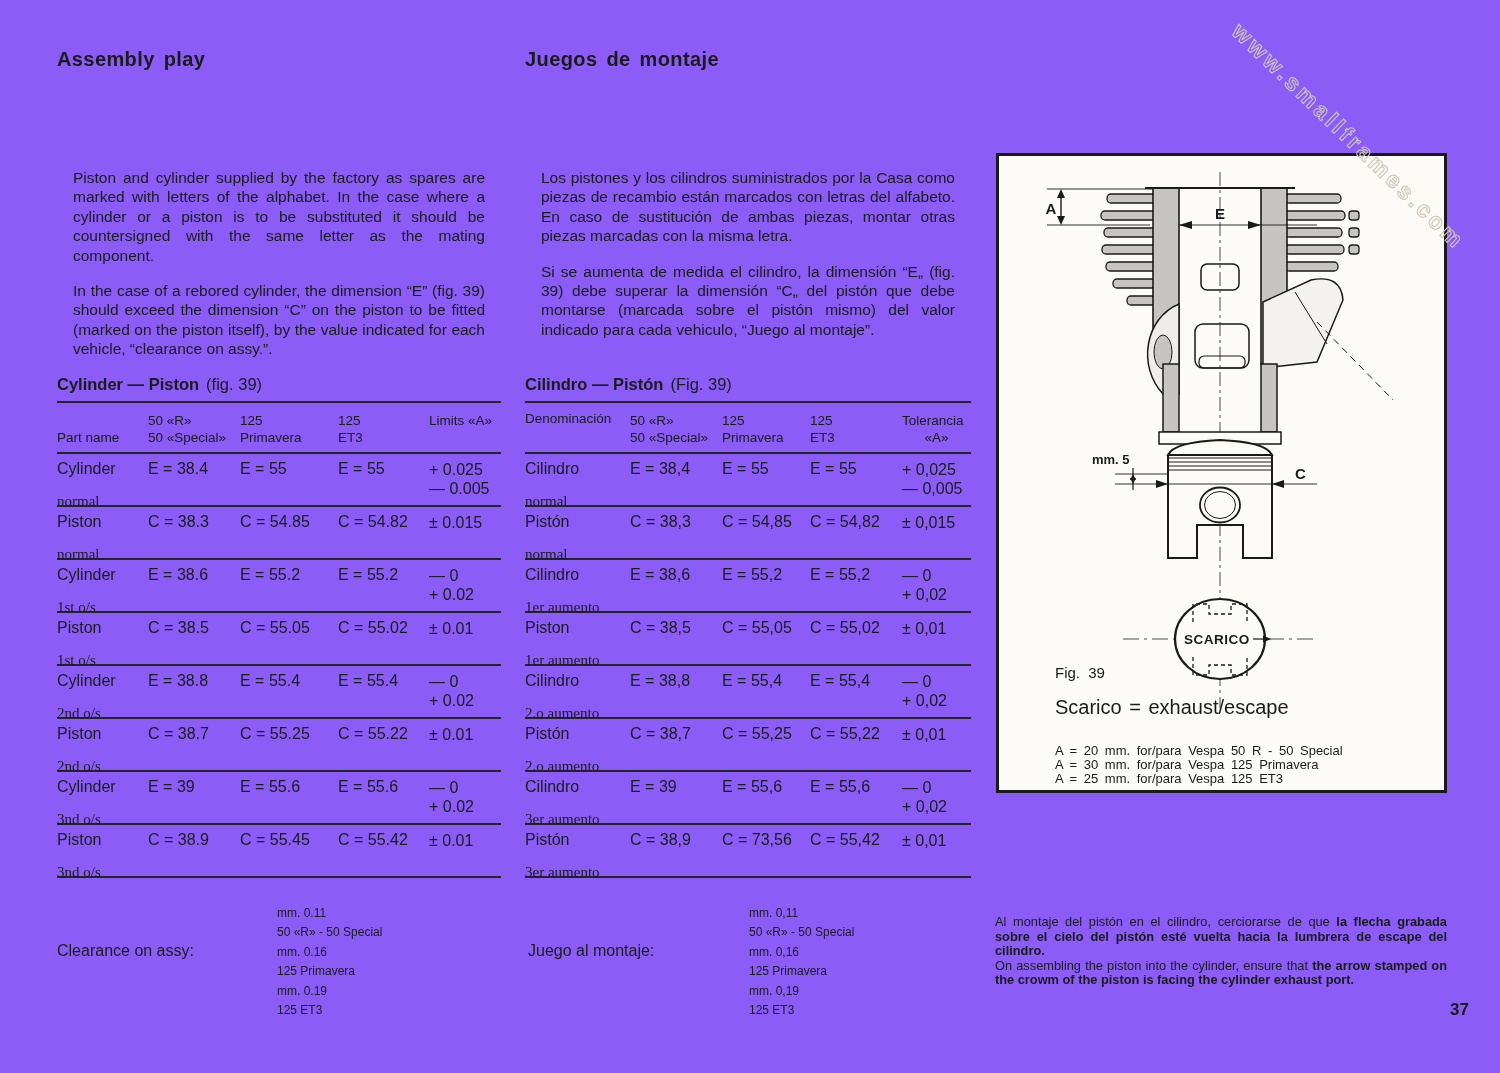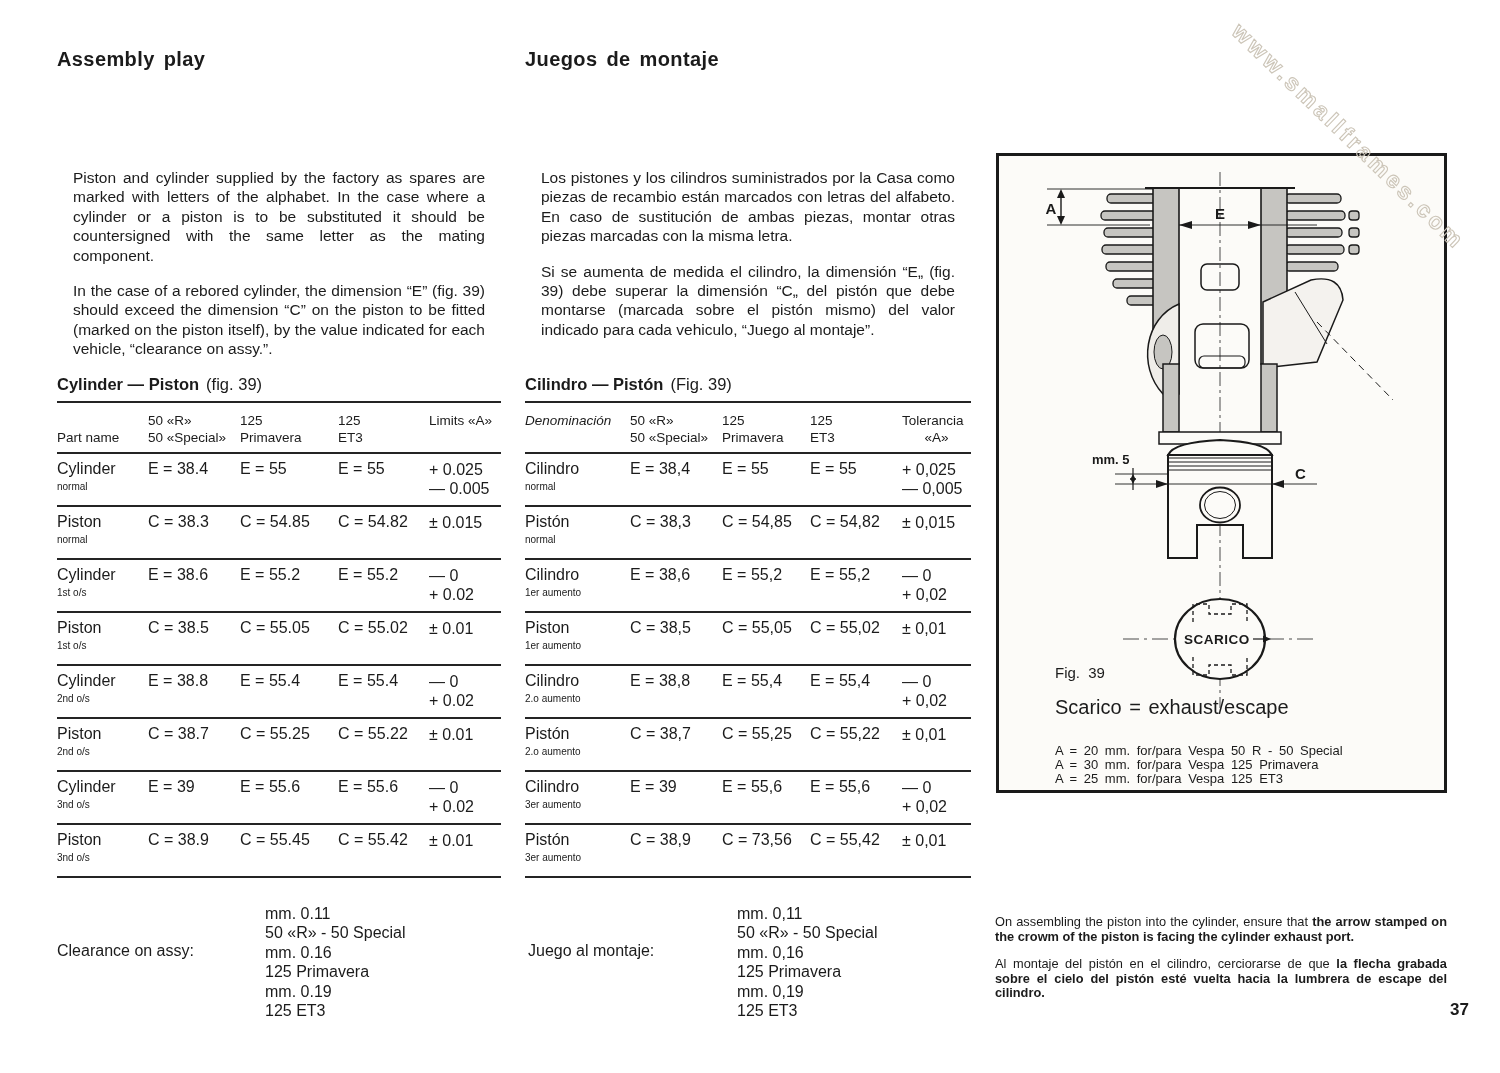--- a/index.html
+++ b/index.html
@@ -1,19 +1,19 @@
 <!DOCTYPE html>
 <html><head>
 <meta charset="utf-8">
 <style>
   html,body{margin:0;padding:0;}
   body{background:#e9e7e2;}
   .page{
     position:relative; width:1500px; height:1073px;
-    background:#ffffff; color:#1b1b1b; overflow:hidden;
+    background:#8b5cf6; color:#1b1b1b; overflow:hidden;
     font-family:"Liberation Sans","DejaVu Sans",sans-serif;
   }
   .abs{position:absolute;}
   .h1{font-size:20px; font-weight:bold; letter-spacing:.4px; word-spacing:3px;}
   .intro{width:444px; font-size:15.5px; line-height:19.4px; text-align:justify;}
   .intro p{margin:16px;}
   
   .spec{width:444px;}
   .spec .ttl{font-size:16.5px; padding-bottom:7px;}
   .spec .ttl .b{font-weight:bold;}
@@ -23,25 +23,25 @@
          font-size:13.5px; line-height:17px;}
   .trow{display:grid; border-bottom:2px solid #242424; height:53px; padding-top:6px; box-sizing:border-box;}
   .g-en{grid-template-columns:91px 92px 98px 91px 1fr;}
   .g-es{grid-template-columns:105px 92px 88px 92px 1fr;}
   .thead .hc{display:flex; flex-direction:column; justify-content:flex-end;}
   .thead .hc .l1{min-height:17px;}
   .thead .hc .l2{min-height:17px;}
   .limhead .l2{text-align:center;}
   .trow .val{font-size:16px;}
   .pname{font-size:16px;}
-  .psub{font-size:10px; margin-top:3px;}
+  .psub{font-size:15px; margin-top:15px;font-family:Liberation Serif, serif;}
   .lim{font-size:16px; line-height:19px;}
   
   .cl-label{font-size:16px;}
-  .cl-lines{font-size:16px; line-height:19.4px;}
+  .cl-lines{font-size:12px; line-height:19.4px;margin-left:12px;}
   
   .figbox{width:453px; height:643px;}
   .figtext{position:absolute; color:#1b1b1b;}
   .figcap{font-size:15px; word-spacing:4px;}
   .figleg{font-size:20px; word-spacing:2px;}
   .figa{font-size:13px; line-height:13.8px; word-spacing:3px; white-space:nowrap;}
   
   .note{width:452px; font-size:12.8px; line-height:14.6px; text-align:justify;}
   .note b{font-weight:bold;}
   .pagenum{font-size:17px; font-weight:bold;}
@@ -208,21 +208,21 @@
           </div>
         </div>
       </div>
   </div>
 
   <div class="abs spec" style="left:525px; top:375px; width:446px;">
     <div class="ttl">
       <span class="b">Cilindro — Pistón</span><span class="n">(Fig. 39)</span>
     </div>
     <div class="thead g-es">
-      <div class="hc" style="justify-content:flex-end;font-style:italic;">
+      <div class="hc" style="justify-content:space-between;">
           <div class="l1">Denominación</div>
           <div class="l2"></div>
         </div>
       <div class="hc">
           <div class="l1">50 «R»</div>
           <div class="l2">50 «Special»</div>
         </div>
       <div class="hc">
           <div class="l1">125</div>
           <div class="l2">Primavera</div>
@@ -481,20 +481,20 @@
     <div class="figtext figleg" style="left:60px; top:544px;">Scarico = exhaust/escape</div>
     <div class="figtext figa" style="left:60px; top:592px;">
 
     <div>A = 20 mm. for/para Vespa 50 R - 50 Special</div>
         <div>A = 30 mm. for/para Vespa 125 Primavera</div>
         <div>A = 25 mm. for/para Vespa 125 ET3</div>
       </div>
   </div>
 
   <div class="abs note" style="left:995px; top:915px;">
+    <p style="margin:0;"><span>Al montaje del pistón en el cilindro, cerciorarse de que </span><b>la flecha grabada sobre el cielo del pistón esté vuelta hacia la lumbrera de escape del cilindro.</b></p>
     <p style="margin:0 0 13px 0;"><span>On assembling the piston into the cylinder, ensure that </span><b>the arrow stamped on the crowm of the piston is facing the cylinder exhaust port.</b></p>
-    <p style="margin:0;"><span>Al montaje del pistón en el cilindro, cerciorarse de que </span><b>la flecha grabada sobre el cielo del pistón esté vuelta hacia la lumbrera de escape del cilindro.</b></p>
   </div>
 
   <div class="abs pagenum" style="left:1450px; top:1000px;">37</div>
   <div class="abs watermark" style="left:1245px; top:18px;">www.smallframes.com</div>
 
 </div>
 
 </body></html>

